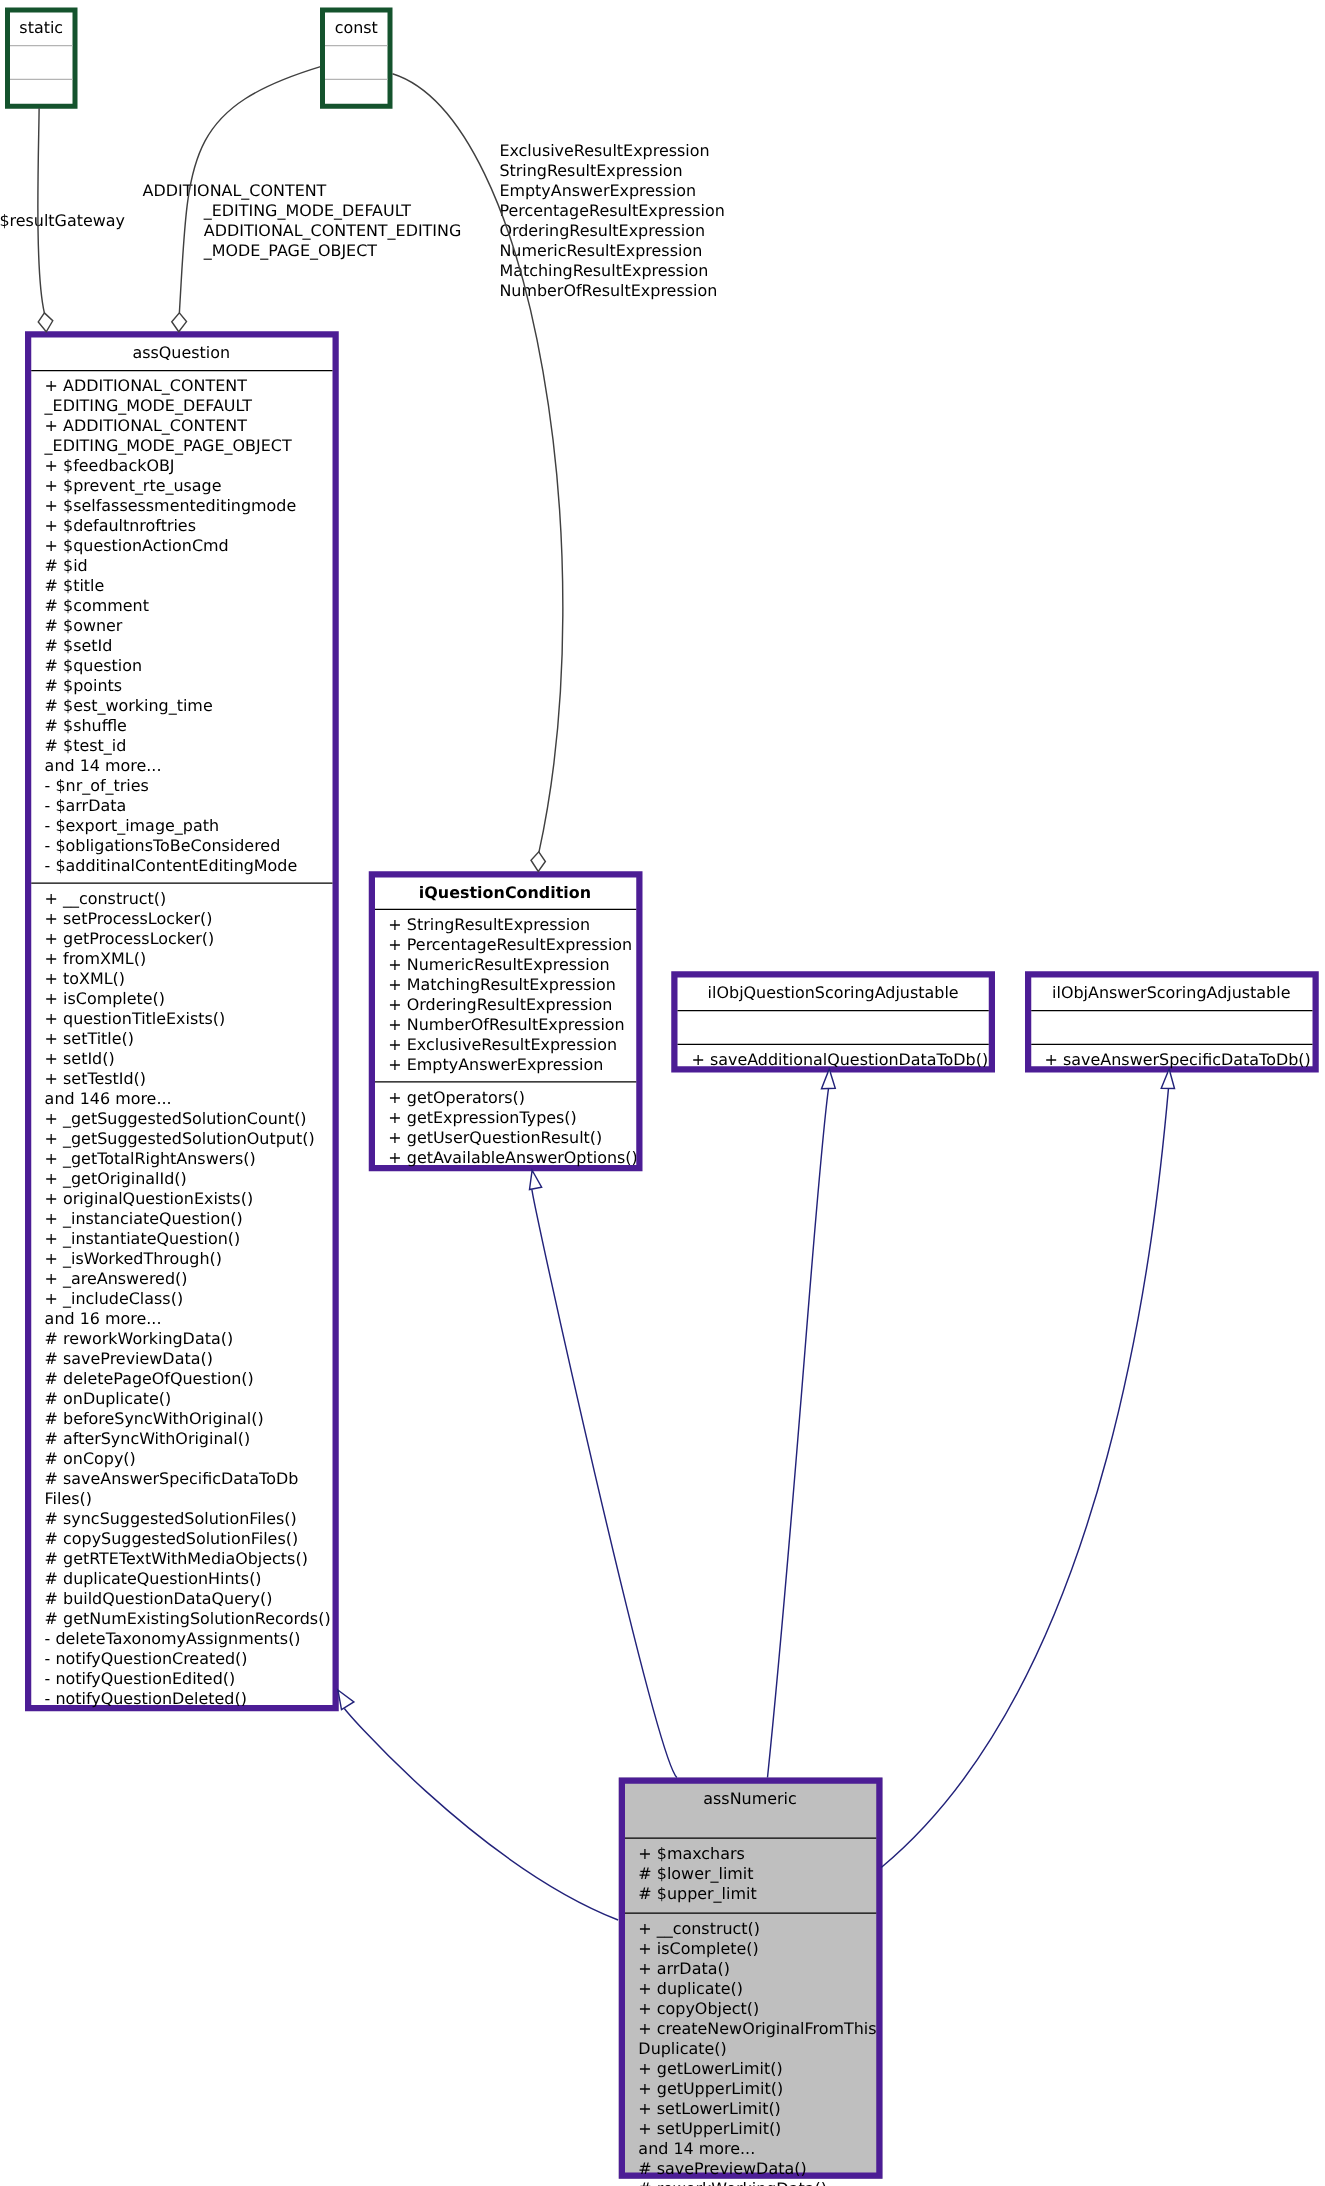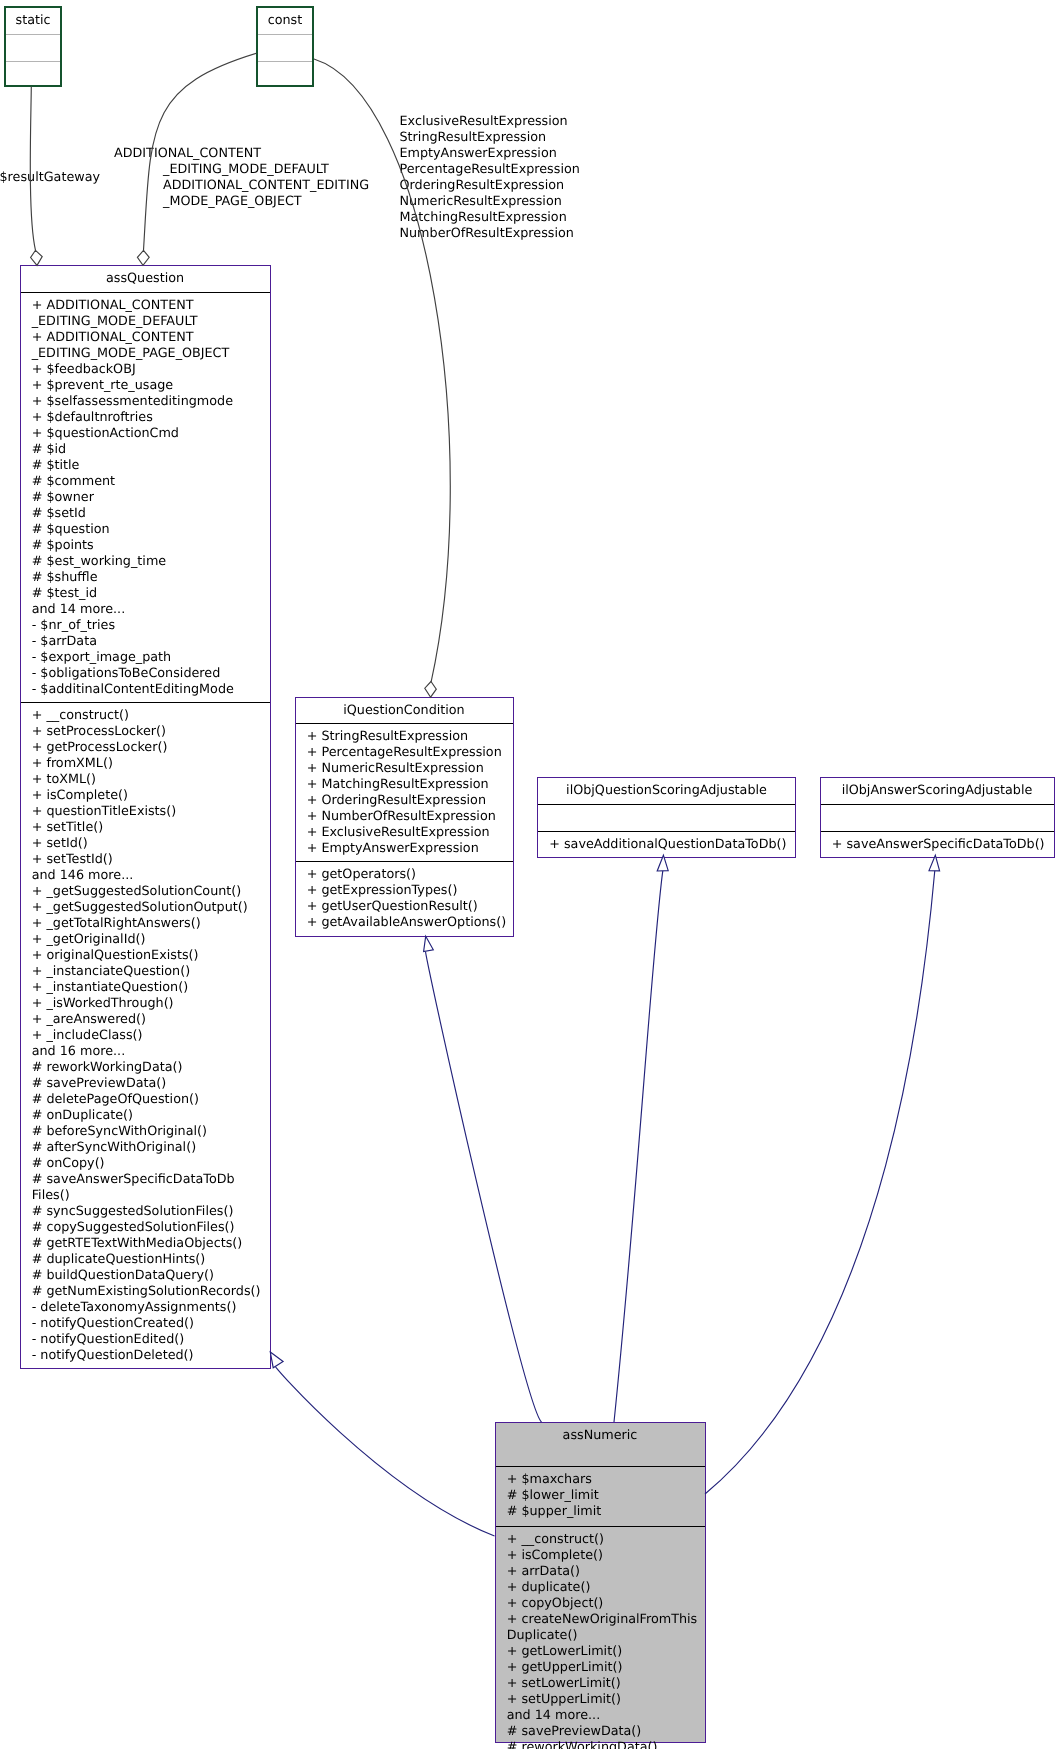--- a/index.html
+++ b/index.html
@@ -2,22 +2,22 @@
 <html><head>
 <meta charset="utf-8">
 <style>
 html,body{margin:0;padding:0;background:#fff;}
 body{width:1060px;height:1749px;overflow:hidden;
  font-family:"DejaVu Sans",sans-serif;font-size:12.75px;color:#000;
  -webkit-font-smoothing:antialiased;text-rendering:geometricPrecision;}
 #diagram{position:relative;width:1060px;height:1749px;background:#fff;}
 #edges{position:absolute;left:0;top:0;z-index:3;pointer-events:none;}
 .node{position:absolute;box-sizing:border-box;background:#fff;z-index:2;}
-.helper{border:2px solid #14532d;}
-.main{border:1px solid #4c1d95;}
+.helper{border:4px solid #14532d;}
+.main{border:5px solid #4c1d95;}
 .hl{background:#bfbfbf;}
 .sec{box-sizing:border-box;overflow:hidden;}
 .main .sec{border-top:1px solid #000;}
 .helper .sec{border-top:1px solid #b4b4b4;}
 .title{box-sizing:border-box;line-height:16px;text-align:center;white-space:nowrap;}
 .row{line-height:16px;white-space:nowrap;padding-left:11.2px;}
 .elabel{position:absolute;line-height:16px;white-space:nowrap;z-index:1;}
 .elabel div{line-height:16px;}
 </style>
 </head>
@@ -119,21 +119,21 @@
     <div class="row"># duplicateQuestionHints()</div>
     <div class="row"># buildQuestionDataQuery()</div>
     <div class="row"># getNumExistingSolutionRecords()</div>
     <div class="row">- deleteTaxonomyAssignments()</div>
     <div class="row">- notifyQuestionCreated()</div>
     <div class="row">- notifyQuestionEdited()</div>
     <div class="row">- notifyQuestionDeleted()</div>
   </div>
 </div>
 <div class="node main" style="left:294.5px;top:697px;width:219px;height:240.0px;">
-  <div class="title" style="height:24.5px;padding-top:5px;">iQuestionCondition</div>
+  <div class="title" style="height:24.5px;padding-top:5px;font-weight:bold;">iQuestionCondition</div>
   <div class="sec" style="height:138px;padding-top:5px;">
     <div class="row">+ StringResultExpression</div>
     <div class="row">+ PercentageResultExpression</div>
     <div class="row">+ NumericResultExpression</div>
     <div class="row">+ MatchingResultExpression</div>
     <div class="row">+ OrderingResultExpression</div>
     <div class="row">+ NumberOfResultExpression</div>
     <div class="row">+ ExclusiveResultExpression</div>
     <div class="row">+ EmptyAnswerExpression</div>
   </div>

